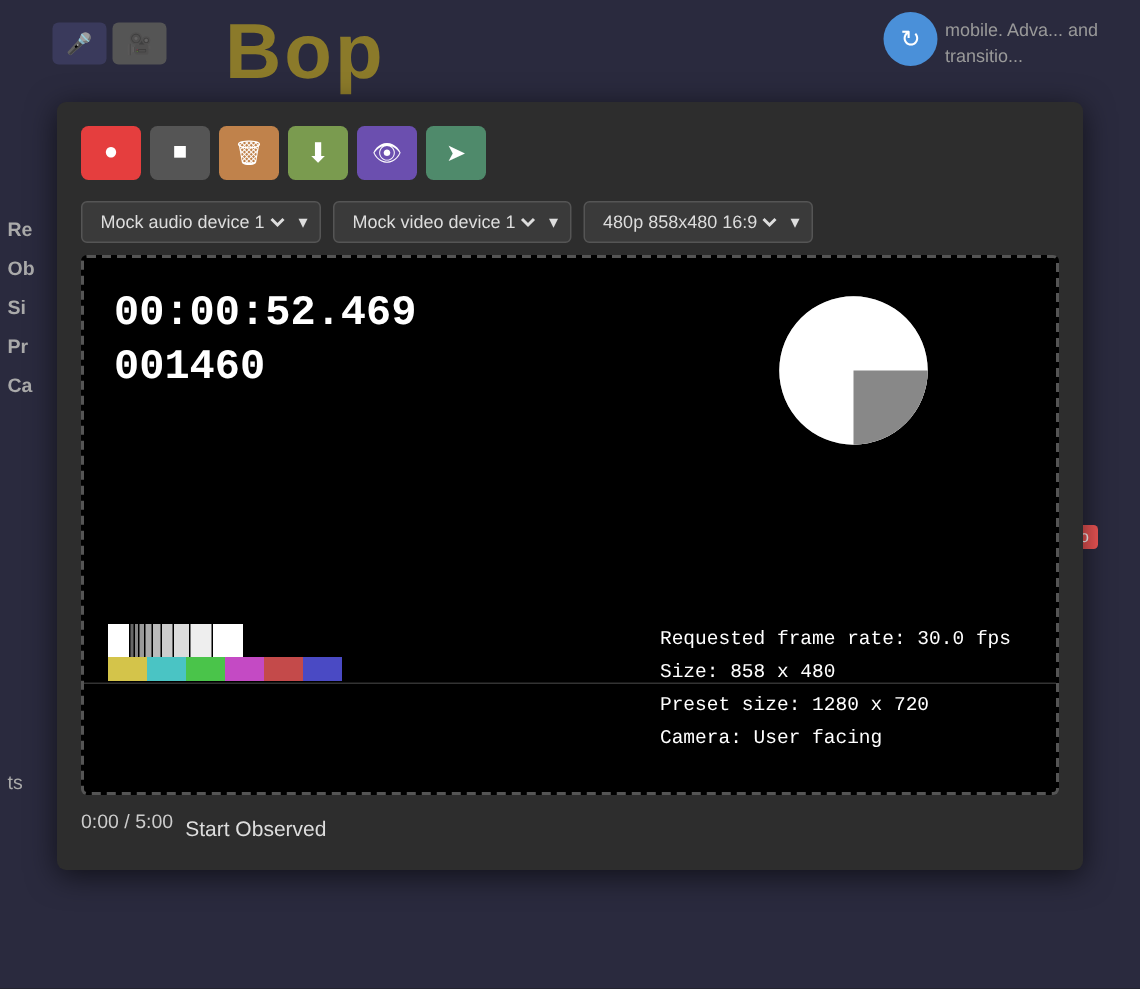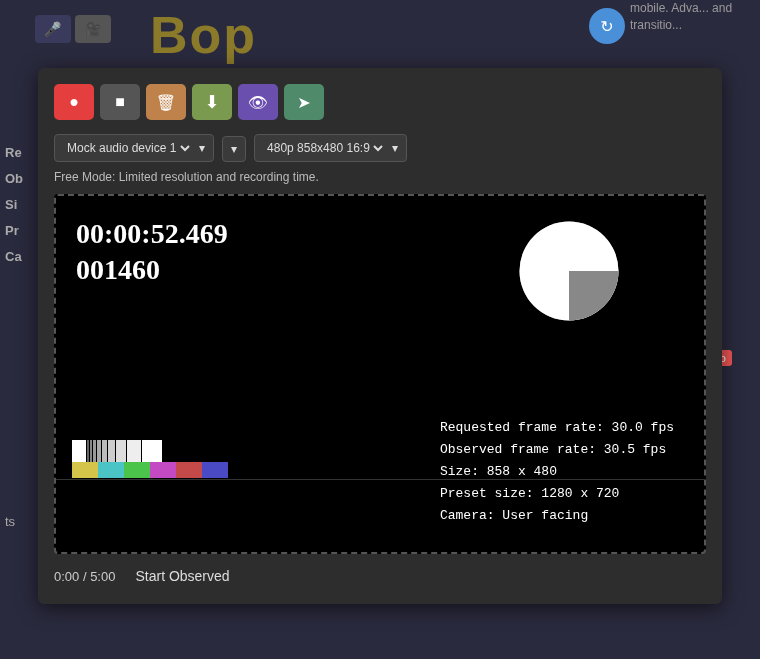--- a/index.html
+++ b/index.html
@@ -26,21 +26,21 @@
       left: 150px;
       font-size: 52px;
       font-weight: bold;
       color: #8B7A2A;
       z-index: 1;
       letter-spacing: 2px;
     }
 
     .bg-text-right {
       position: absolute;
-      top: 0;
+      top: 12px;
       right: 10px;
       color: #999;
       font-size: 12px;
       z-index: 1;
       width: 120px;
       line-height: 1.4;
     }
 
     .bg-circle-right {
       position: absolute;
@@ -201,21 +201,21 @@
       position: relative;
       overflow: hidden;
     }
 
     
     .timer-display {
       position: absolute;
       top: 20px;
       left: 20px;
       color: white;
-      font-family: Liberation Serif, serif;
+      font-family: Liberation Mono, monospace;
       font-size: 28px;
       font-weight: bold;
       line-height: 1.3;
       text-shadow: none;
     }
 
     
     .pie-chart {
       position: absolute;
       top: 20px;
@@ -232,22 +232,20 @@
       color: white;
       font-family: 'Courier New', monospace;
       font-size: 13px;
       line-height: 1.7;
       text-align: left;
     }
 
     
     .bottom-controls {
       display: flex;
-      align-items: center;
-      gap: 12px;
       margin-top: 10px;
     }
 
     .time-display {
       color: #ccc;
       font-size: 13px;
     }
 
     .start-recording-btn {
       background: transparent;
@@ -339,31 +337,33 @@
   </div>
 
   <div class="device-selectors">
     <div class="device-select">
       <select>
         <option>Mock audio device 1</option>
       </select>
       <span>▾</span>
     </div>
     <div class="device-select">
+      <select>
+        <option>Mock video device 1</option>
+      </select>
       <span>▾</span>
     </div>
     <div class="device-select">
       <select>
         <option>480p 858x480 16:9</option>
       </select>
       <span>▾</span>
     </div>
   </div>
 
-  <div class="free-mode-text">Free Mode: Limited resolution and recording time.</div>
 
   <div class="video-preview">
 
     <div class="timer-display">
       <div>00:00:52.469</div>
       <div>001460</div>
     </div>
 
     <div class="pie-chart">
       <svg viewBox="0 0 100 100" width="110" height="110">
@@ -397,21 +397,20 @@
       <div class="ctb ctb-yellow"></div>
       <div class="ctb ctb-cyan"></div>
       <div class="ctb ctb-green"></div>
       <div class="ctb ctb-magenta"></div>
       <div class="ctb ctb-red"></div>
       <div class="ctb ctb-blue"></div>
     </div>
 
     <div class="stats-text">
       <div>Requested frame rate: 30.0 fps</div>
-      <div>Observed frame rate: 30.5 fps</div>
       <div>Size: 858 x 480</div>
       <div>Preset size: 1280 x 720</div>
       <div>Camera: User facing</div>
     </div>
 
   </div>
 
   <div class="bottom-controls">
     <span class="time-display">0:00 / 5:00</span>
     <button class="start-recording-btn">Start Observed</button>

